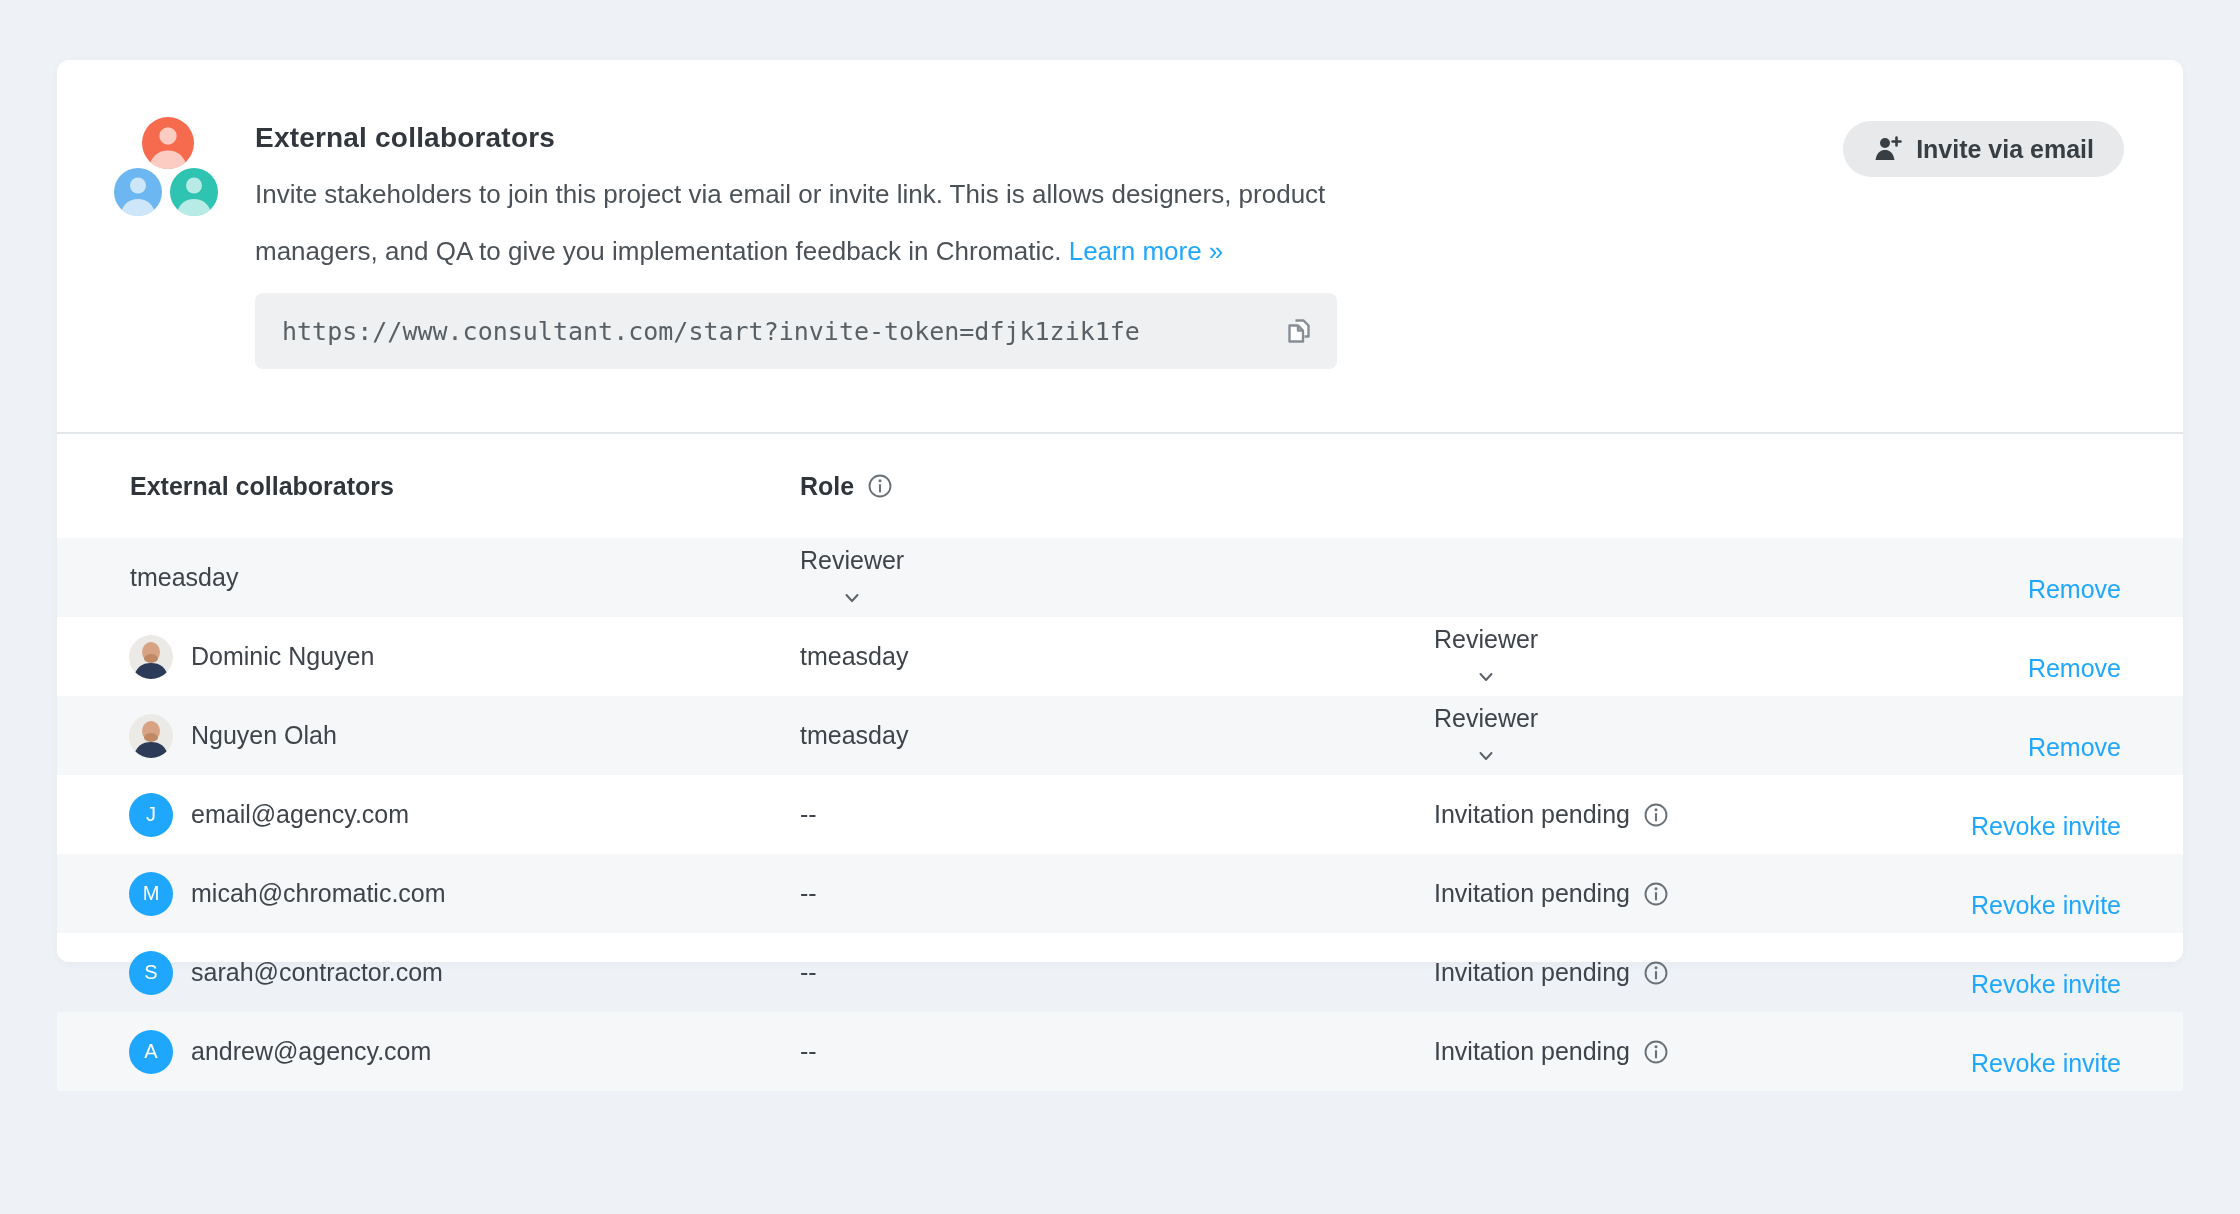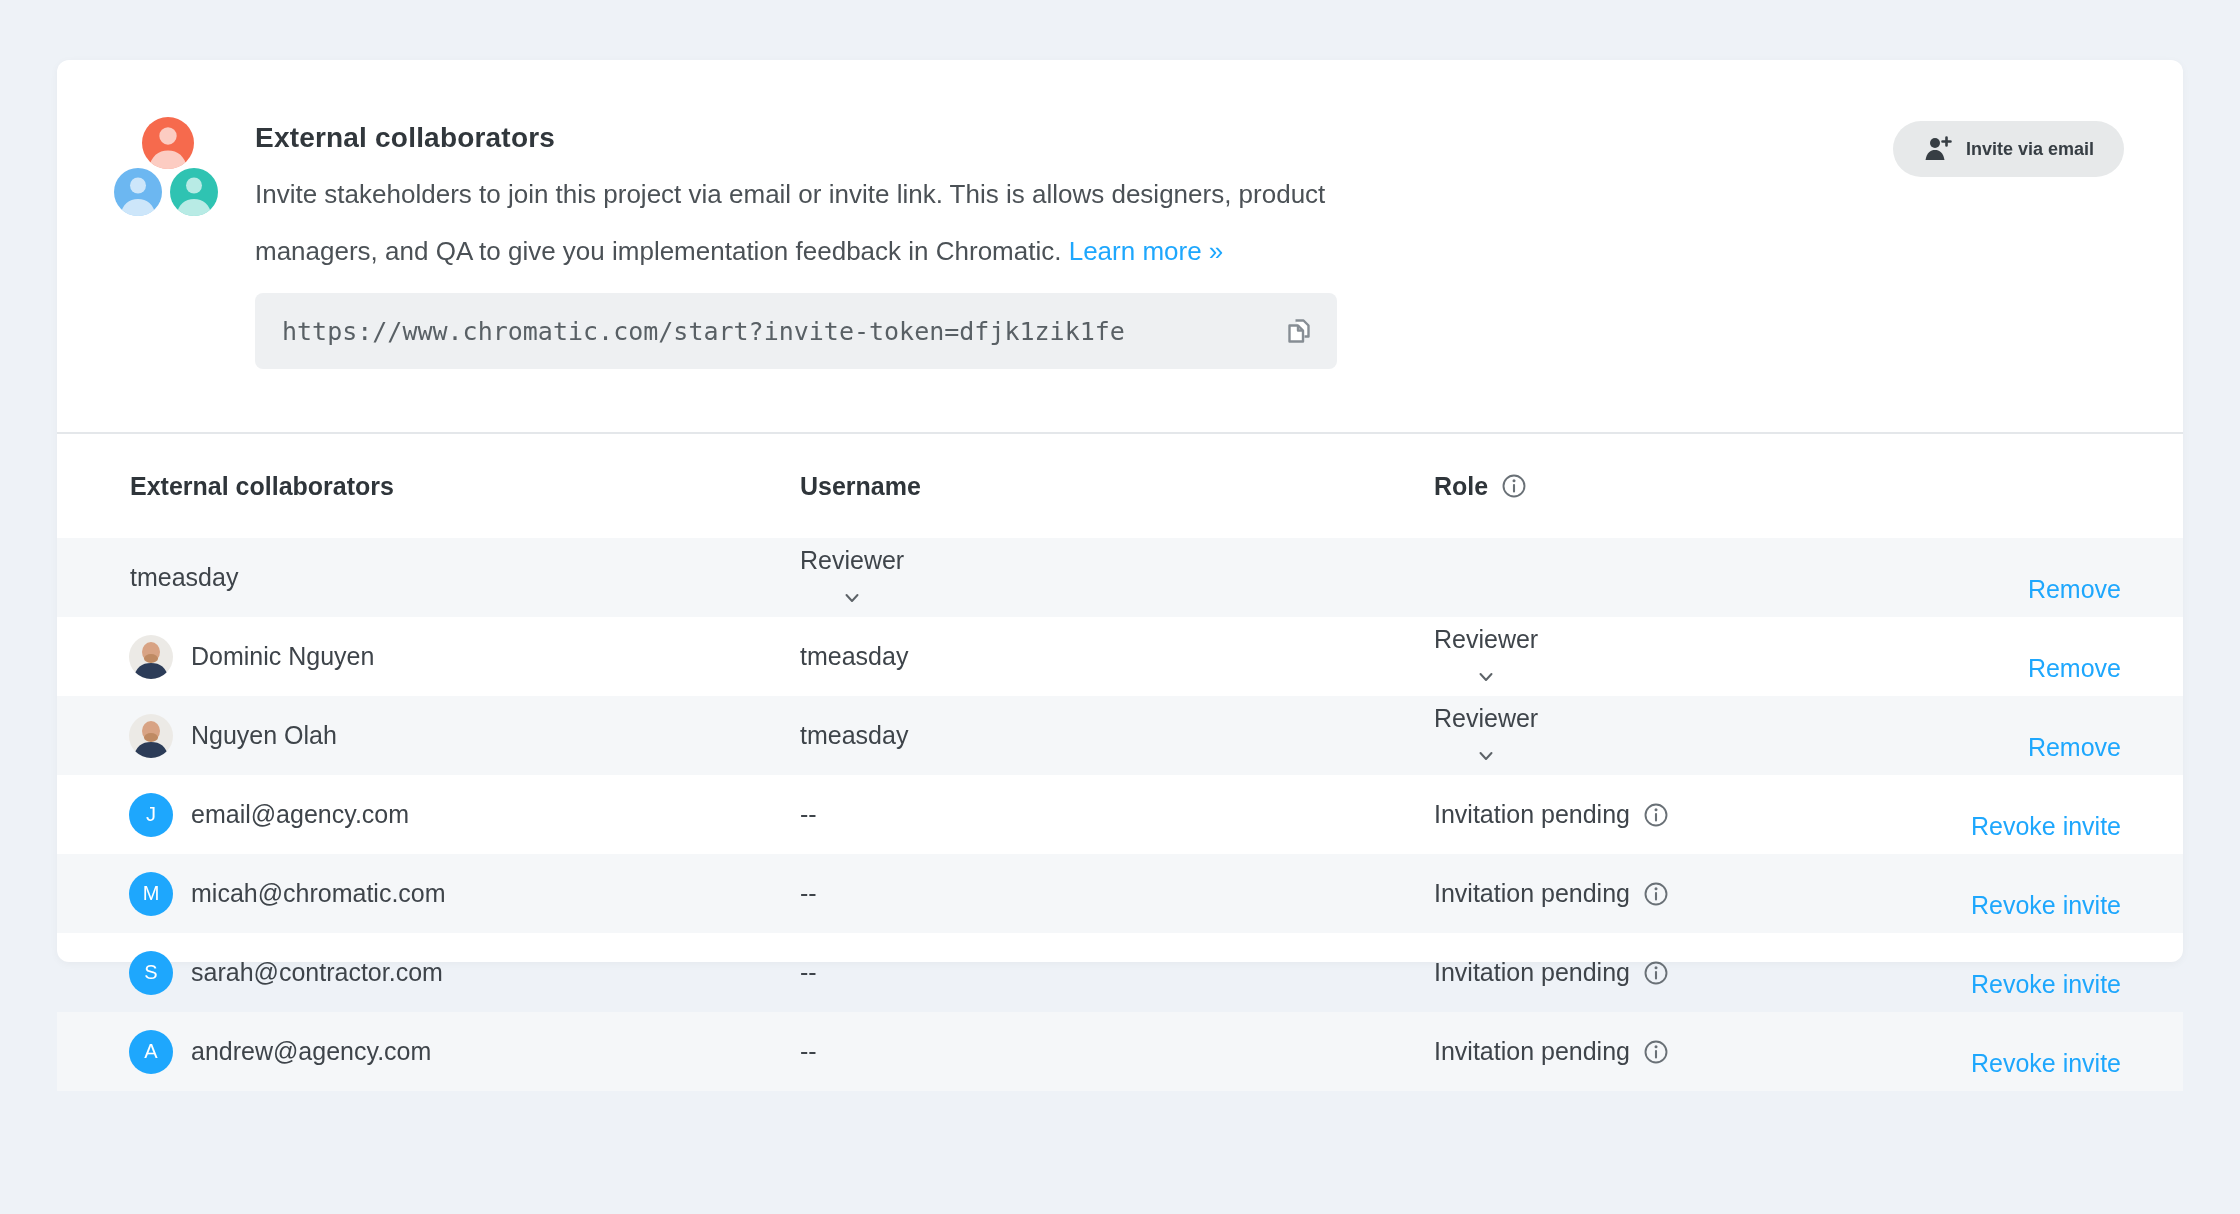--- a/index.html
+++ b/index.html
@@ -57,21 +57,21 @@
     display: flex; align-items: center; justify-content: center;
     background: none; border: none; cursor: pointer;
   }
 
   .invite-email-button {
     position: absolute; right: 59px; top: 61px;
     height: 56px; padding: 12px 30px;
     background: #e7e9ea; border: none; border-radius: 28px;
     display: flex; align-items: center; gap: 13px;
     font-family: "Liberation Sans", sans-serif;
-    font-size: 18px; font-weight: 700; color: #373e44;
+    font-size: 25px; font-weight: 700; color: #373e44;
     cursor: pointer;
   }
 
   .divider {
     position: absolute; left: 0; top: 372px;
     width: 100%; height: 2px; background: #e4e7ea;
   }
 
   
   .table-wrap { position: absolute; left: 0; top: 374px; width: 100%; }
@@ -131,21 +131,21 @@
           <path d="M6 48 C8.5 36 15 31 24 31 C33 31 39.5 36 42 48 Z" fill="rgba(255,255,255,0.66)"></path>
         </svg>
     </div>
   </div>
 
   <h1 class="page-title">External collaborators</h1>
 
   <p class="page-desc"><span>Invite stakeholders to join this project via email or invite link. This is allows designers, product managers, and QA to give you implementation feedback in Chromatic.</span> <a class="learn-more">Learn more »</a></p>
 
   <div class="invite-link-box">
-    <span class="invite-link-url">https://www.chromatic.com/start?invite-token=dfjk1zik1fe</span>
+    <span class="invite-link-url">https://www.consultant.com/start?invite-token=dfjk1zik1fe</span>
     <button class="copy-button">
       <svg class="icon-btn-svg" width="32" height="32" viewBox="0 0 32 32">
         <path d="M12.5 5.5 h8 l5 5 v11 h-4" fill="#ffffff" stroke="#868d94" stroke-width="2.4" stroke-linejoin="round"></path>
         <path d="M6.5 10.5 h8.5 l5 5 v11 h-13.5 z" fill="#ffffff" stroke="#868d94" stroke-width="2.4" stroke-linejoin="round"></path>
         <path d="M15 10.5 v5 h5" fill="none" stroke="#868d94" stroke-width="2.4" stroke-linejoin="round"></path>
       </svg>
     </button>
   </div>
 
   <button class="invite-email-button">
@@ -155,21 +155,20 @@
       <path d="M23.5 3.5 v8 M19.5 7.5 h8" stroke="#373e44" stroke-width="2.6" stroke-linecap="round" fill="none"></path>
     </svg>
     <span>Invite via email</span>
   </button>
 
   <div class="divider"></div>
 
   <div class="table-wrap">
     <div class="trow thead">
       <div class="th">External collaborators</div>
-      <div class="th">Username</div>
       <div class="th">
         <span>Role</span>
         <svg width="28" height="28" viewBox="0 0 28 28">
           <circle cx="14" cy="14" r="10.5" fill="none" stroke="#697076" stroke-width="1.9"></circle>
           <line x1="14" y1="13" x2="14" y2="19.5" stroke="#697076" stroke-width="2.1" stroke-linecap="round"></line>
           <circle cx="14" cy="8.8" r="1.5" fill="#697076"></circle>
         </svg>
       </div>
       <div class="th"></div>
     </div>

